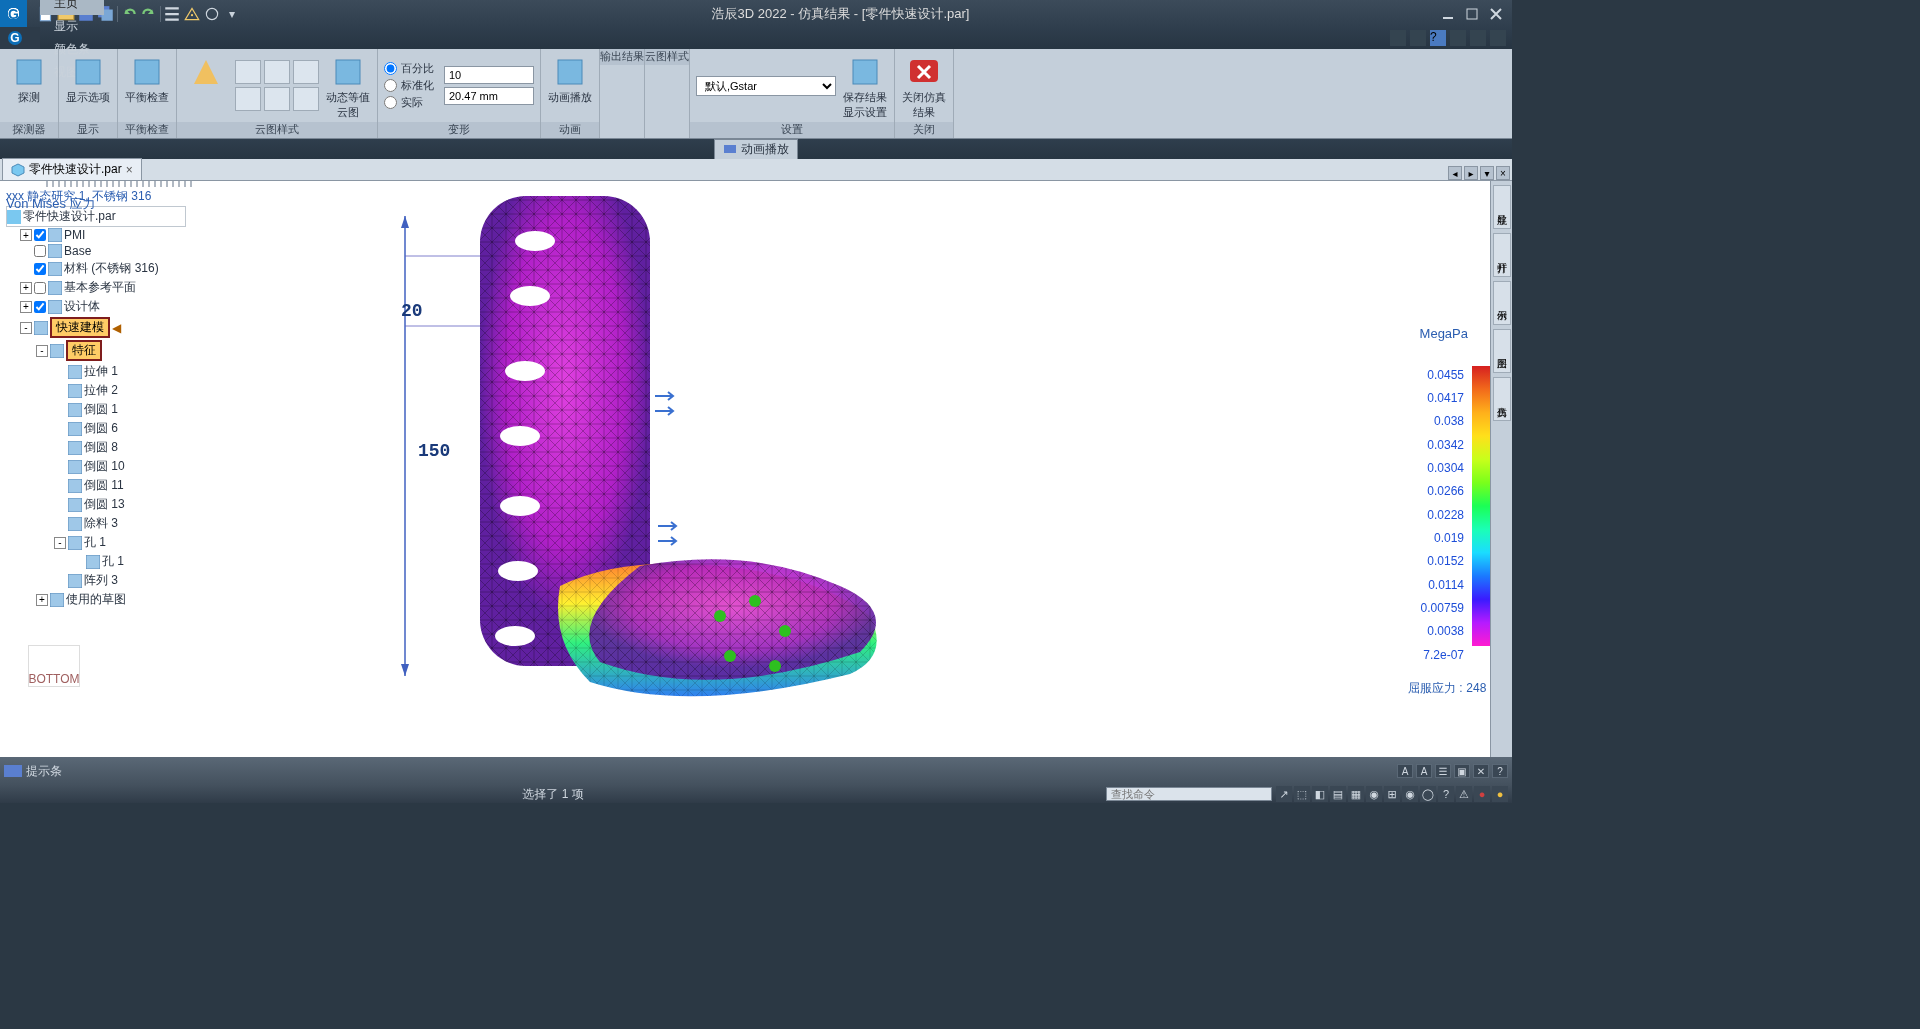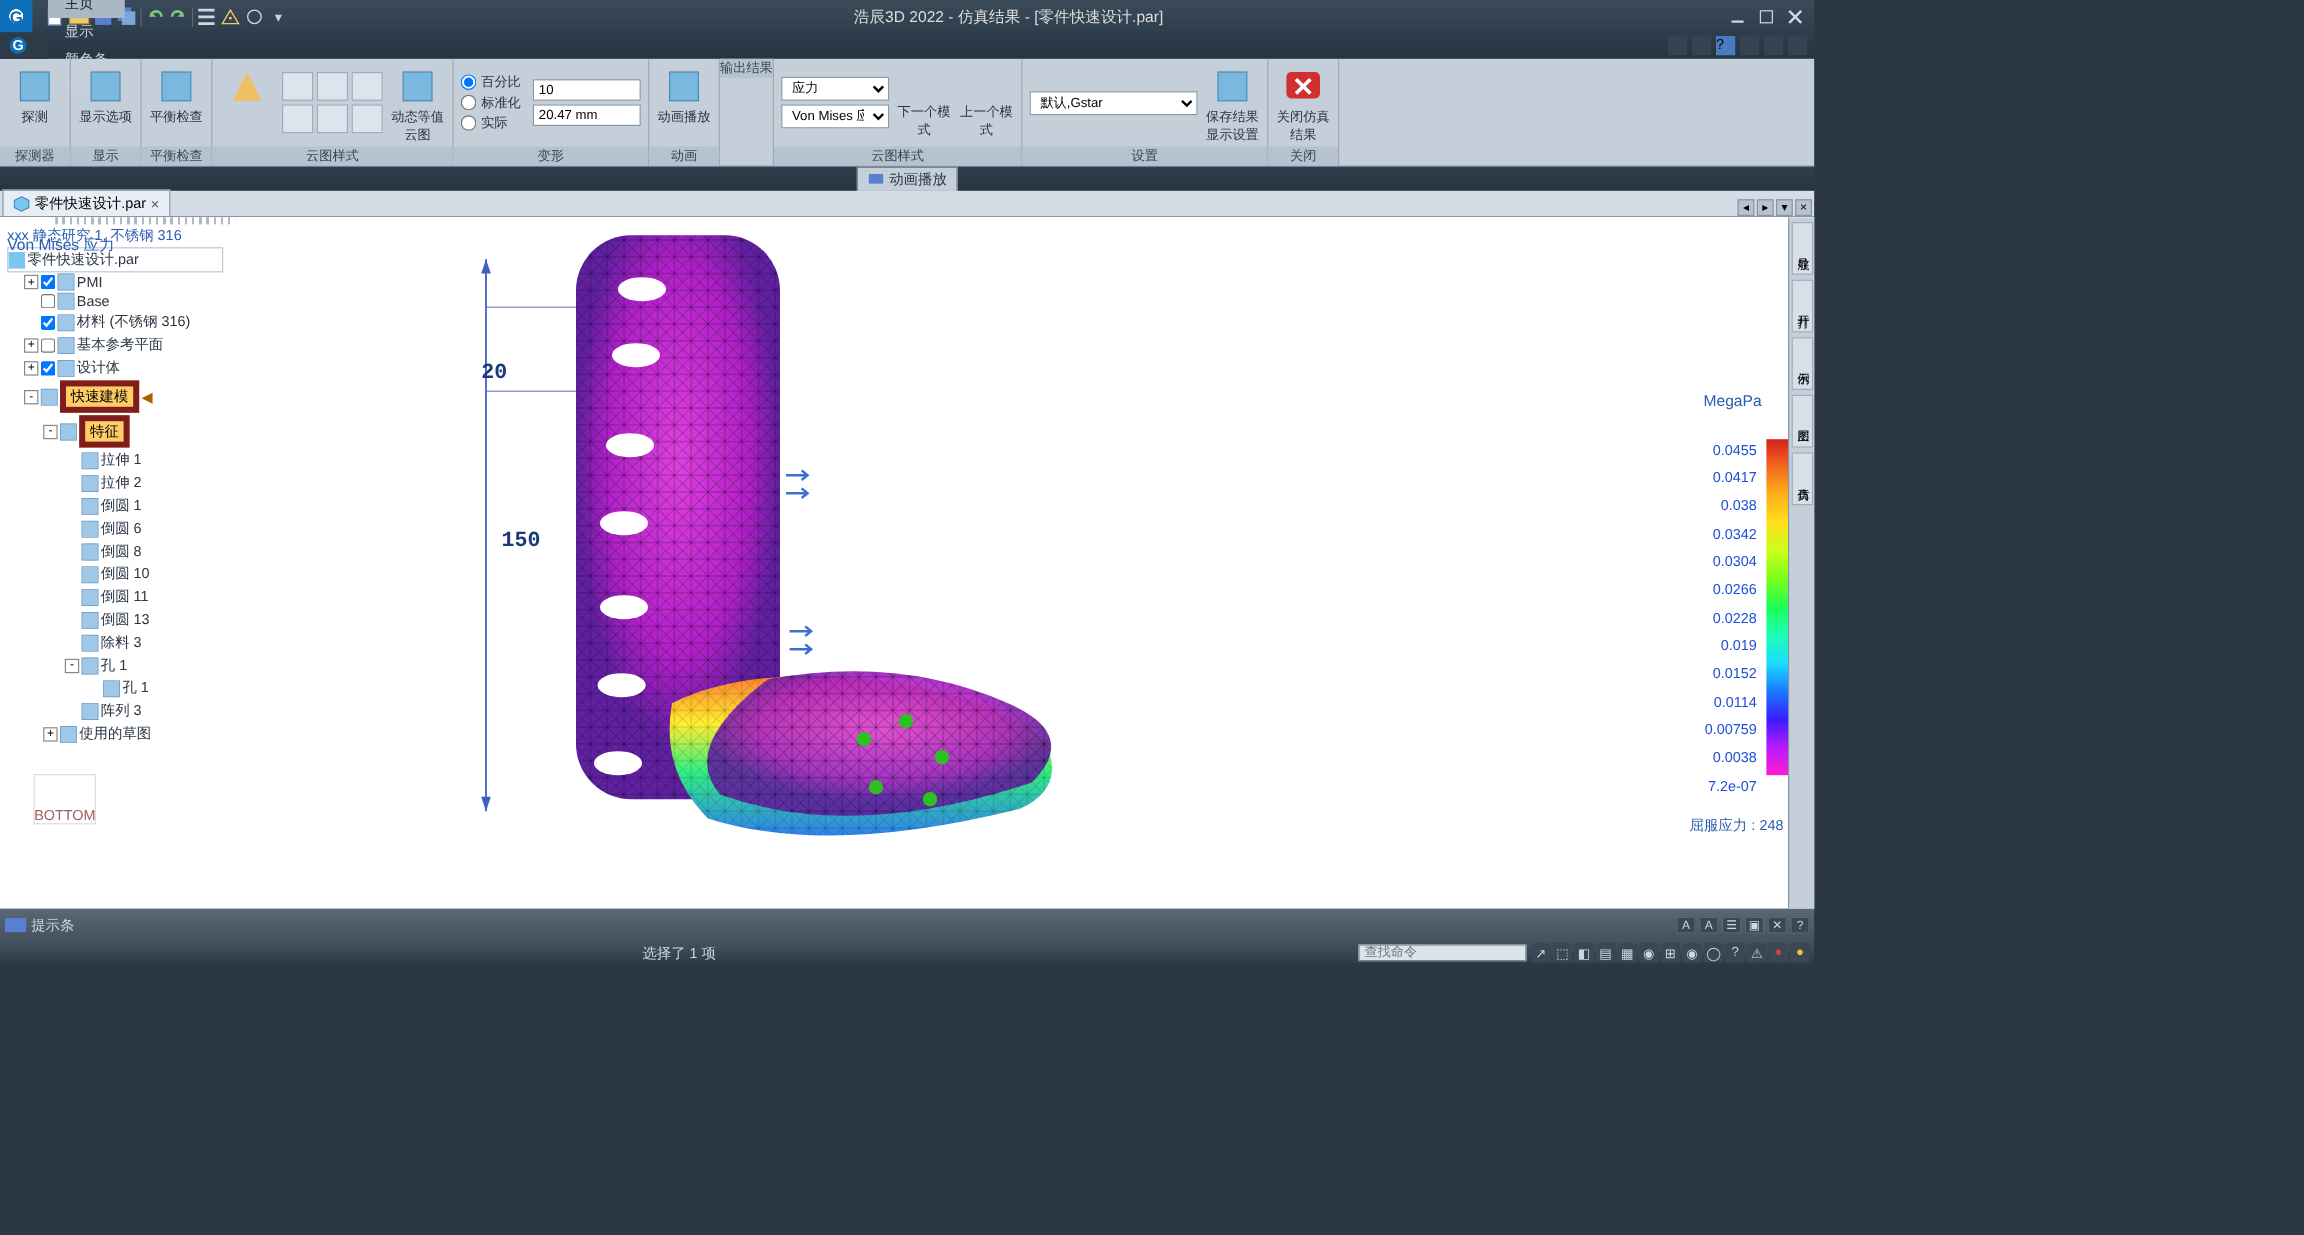--- a/index.html
+++ b/index.html
@@ -52,21 +52,21 @@
 .doc-nav-btn { width:14px; height:14px; background:#b6c2cf; border:1px solid #8a96a3; cursor:pointer; font-size:10px; display:flex; align-items:center; justify-content:center; }
 
 
 .main { position:relative; height: 576px; display:flex; background:#fff; }
 .tree-overlay { position:absolute; top:0; left:6px; width: 230px; z-index:10; background:transparent; font-size:12px; }
 .tree-node { display:flex; align-items:center; gap:2px; padding:1px 0; white-space:nowrap; }
 .tree-node .exp { width:12px; height:12px; border:1px solid #888; background:#fff; display:flex; align-items:center; justify-content:center; font-size:10px; cursor:pointer; }
 .cb { width:12px; height:12px; }
 .ticon { width:14px; height:14px; }
 .node-text { color:#2a3442; }
-.node-active { background:#ffcc66; border:5px solid #7f1d1d; padding:0 4px; }
+.node-active { background:#ffcc66; border:2px solid #7f1d1d; padding:0 4px; }
 .node-link { color:#2a5db0; }
 .grip { height:6px; background:repeating-linear-gradient(90deg,#b0b8c2 0 2px, transparent 2px 6px); margin:0 40px; }
 .indent-1 { padding-left: 14px; }
 .indent-2 { padding-left: 30px; }
 .indent-3 { padding-left: 48px; }
 .indent-4 { padding-left: 66px; }
 
 .viewport { flex:1; position:relative; background:#fff; overflow:hidden; }
 .overlay-text { position:absolute; color:#2a5db0; font-size:13px; font-style:normal; }
 .dim-text { position:absolute; color:#1a3a7a; font-size:18px; font-weight:bold;font-family:Liberation Mono, monospace; }
@@ -84,21 +84,21 @@
 
 .right-dock { position:absolute; right:0; top:0; width:22px; height:100%; background:#c4cfda; border-left:1px solid #8a96a3; display:flex; flex-direction:column; align-items:center; gap:4px; padding-top:4px; }
 .dock-item { width:18px; height:44px; background:#d7e0e9; border:1px solid #9fabb7; font-size:10px; writing-mode:vertical-rl; display:flex; align-items:center; justify-content:center; cursor:pointer; }
 
 
 .hint-bar { height:16px; background:linear-gradient(to bottom, #5a6876, #44515e); display:flex; align-items:center; color:#cfd7df; font-size:11px; padding:14px 4px; }
 .hint-bar .right { margin-left:auto; display:flex; gap:3px; }
 .hint-btn { width:16px; height:14px; background:#3a4754; border:1px solid #5a6876; cursor:pointer; display:flex; align-items:center; justify-content:center; font-size:10px; color:#cfd7df; }
 .status-bar { height:18px; background:linear-gradient(to bottom,#44515e,#2f3b48); display:flex; align-items:center; color:#cfd7df; font-size:11px; }
 .status-center { flex:1; text-align:center; }
-.status-input { width:140px; height:14px; background:#dbe3eb; border:1px solid #7a8795; font-size:11px; padding:0 4px; color:#666; }
+.status-input { width:166px; height:14px; background:#dbe3eb; border:1px solid #7a8795; font-size:11px; padding:0 4px; color:#666; }
 .status-icons { display:flex; gap:2px; margin:0 4px; }
 .status-icon { width:16px; height:16px; background:#3a4754; cursor:pointer; display:flex; align-items:center; justify-content:center; font-size:11px; }
 
 svg.icon { width:100%; height:100%; }
 .model-svg { position:absolute; left:380px; top:5px; width:620px; height:560px; }
 </style>
 </head>
 <body>
 
 <div class="title-bar">
@@ -277,34 +277,20 @@
             </svg></div>
     <div class="rbtn-lg-label">动画播放</div>
         </div>
       </div>
       <div class="rgroup-title">动画</div>
     </div>
     <div class="rgroup">
       <div class="rgroup-title">输出结果</div>
     </div>
     <div class="rgroup">
-      <div class="rgroup-content">
-        <div class="input-col">
-          <select class="sel "><option>应力</option></select>
-          <select class="sel "><option>Von Mises 应</option></select>
-        </div>
-        <div class="rbtn-lg disabled-text">
-          <div class="rbtn-lg-icon"></div>
-          <div class="rbtn-lg-label">下一个模式</div>
-        </div>
-        <div class="rbtn-lg disabled-text">
-          <div class="rbtn-lg-icon"></div>
-          <div class="rbtn-lg-label">上一个模式</div>
-        </div>
-      </div>
       <div class="rgroup-title">云图样式</div>
     </div>
     <div class="rgroup">
       <div class="rgroup-content">
         <div class="input-col">
           <select class="sel sel-wide"><option>默认,Gstar</option></select>
         </div>
         <div class="rbtn-lg">
     <div class="rbtn-lg-icon"><svg viewBox="0 0 32 32">
               <rect x="4" y="4" width="24" height="24" fill="#7ab8e0" stroke="#4a8ab8"></rect>

